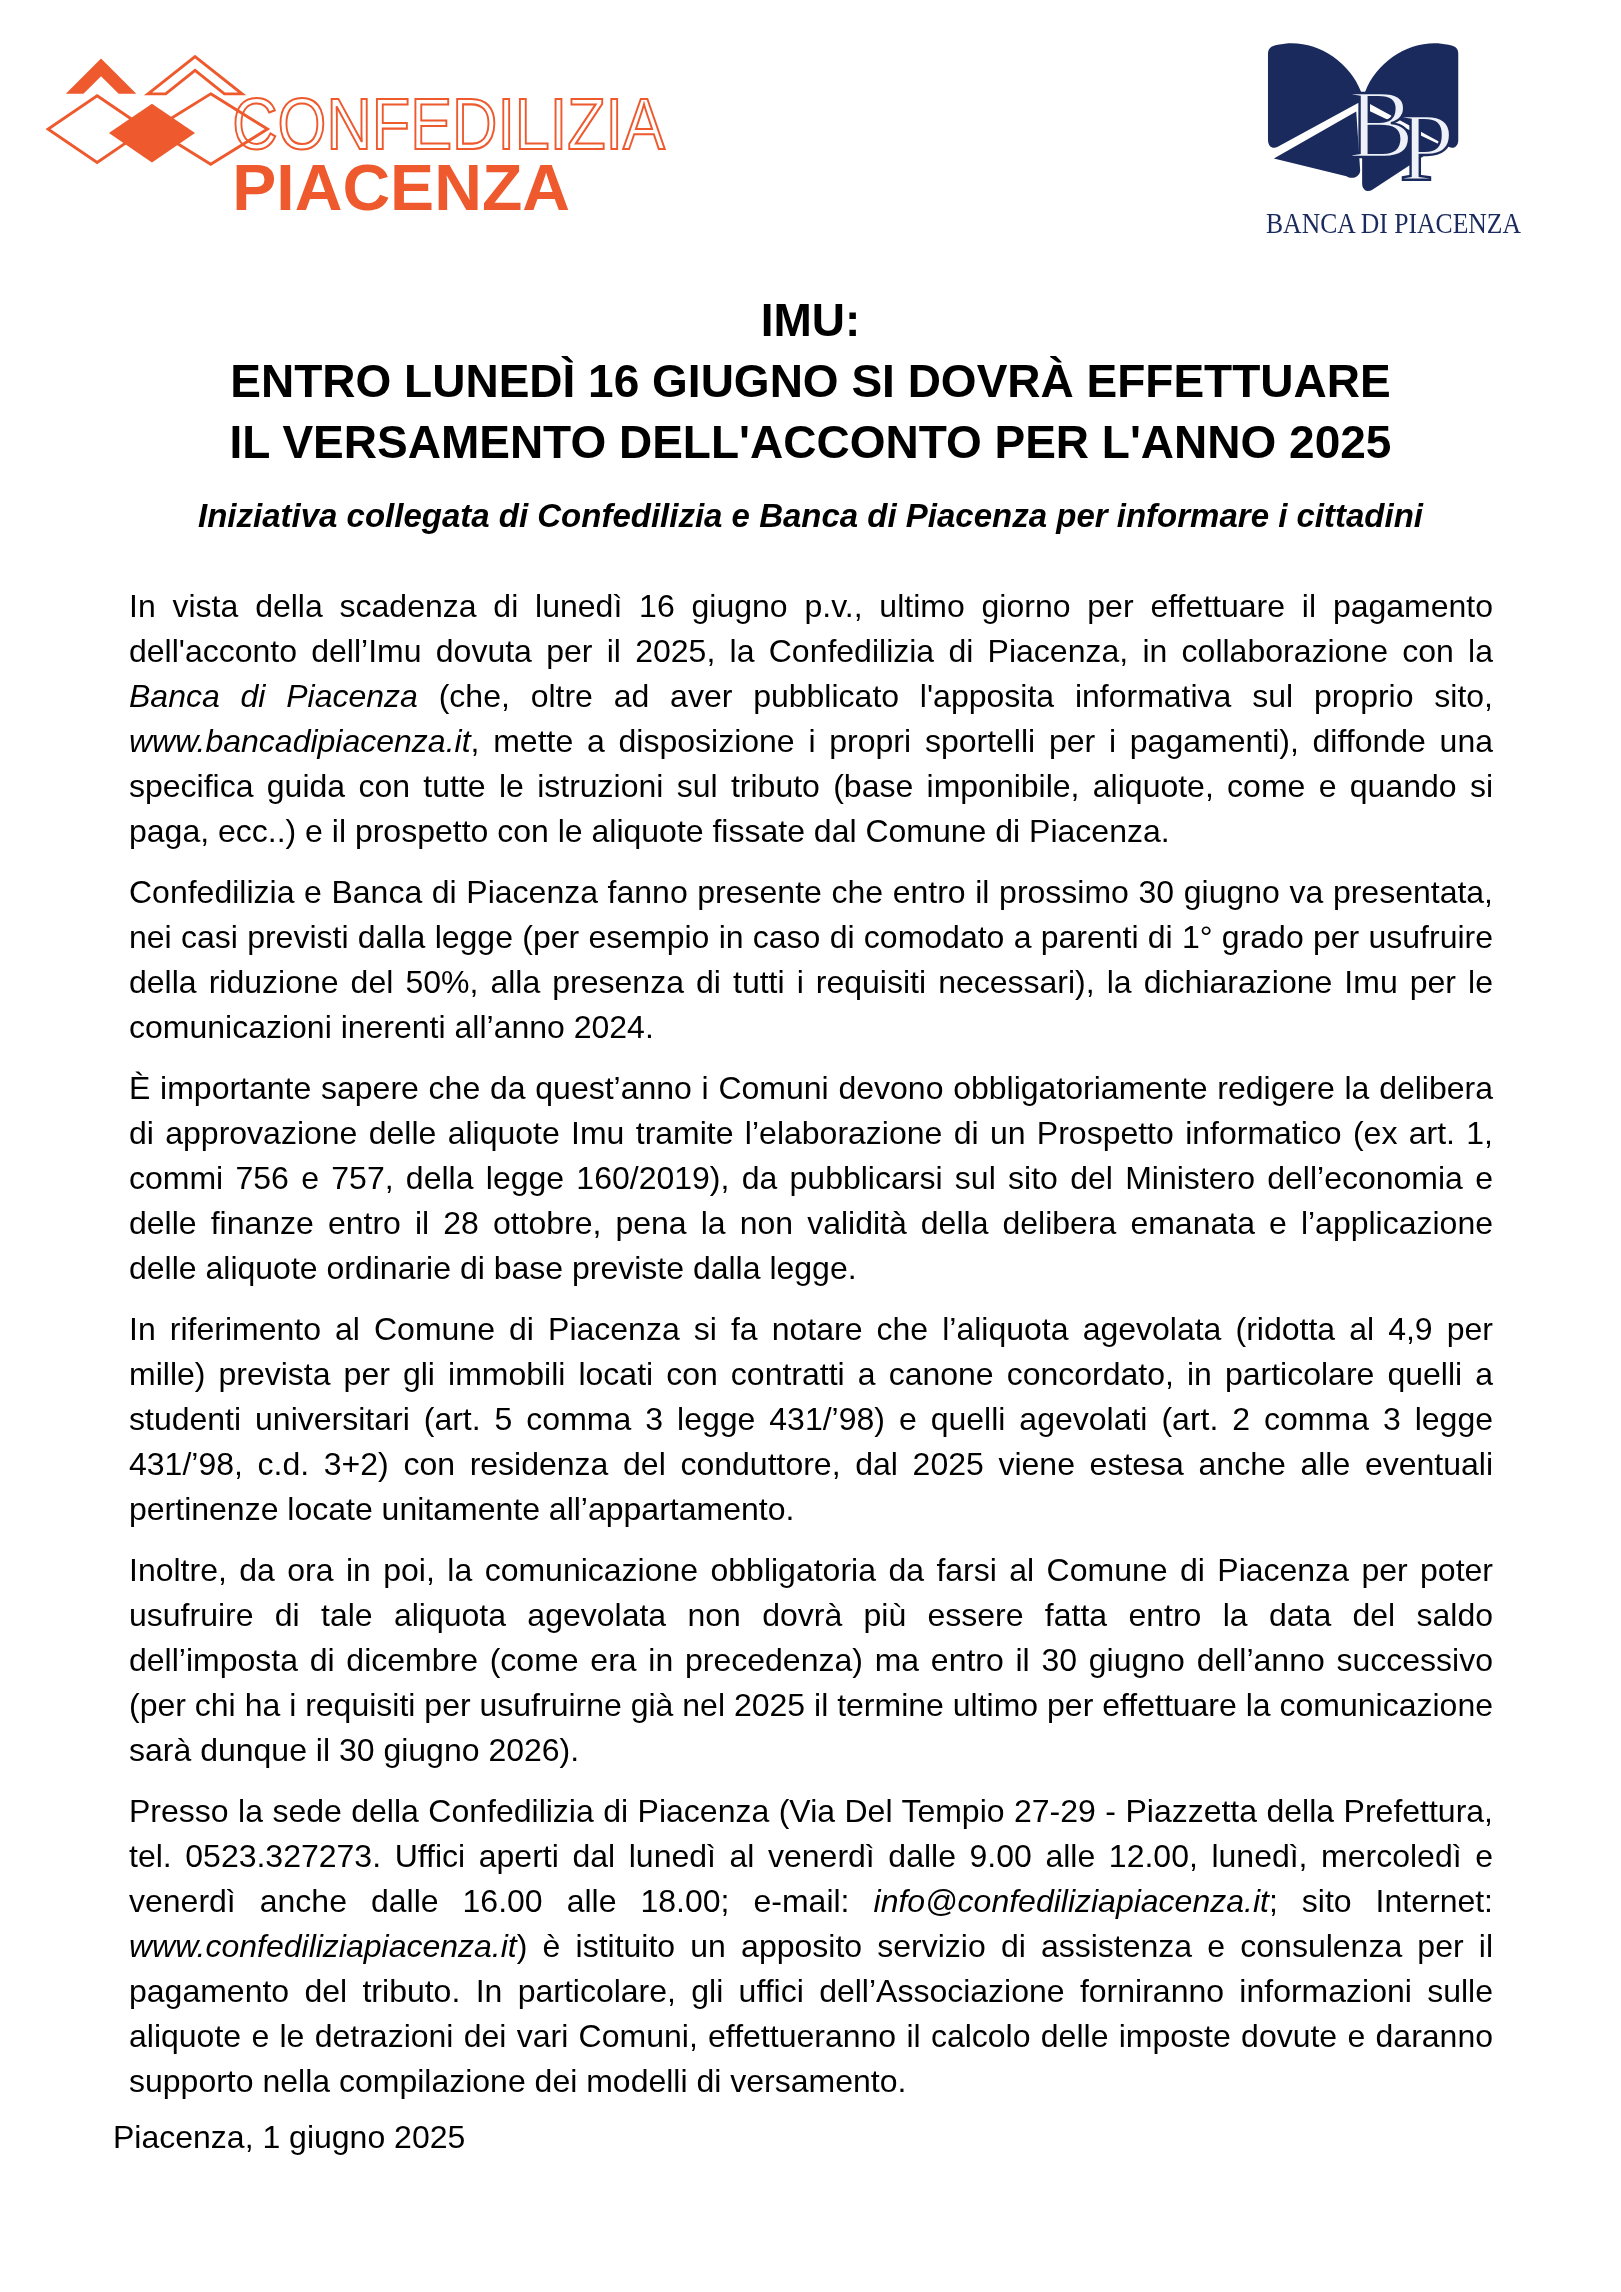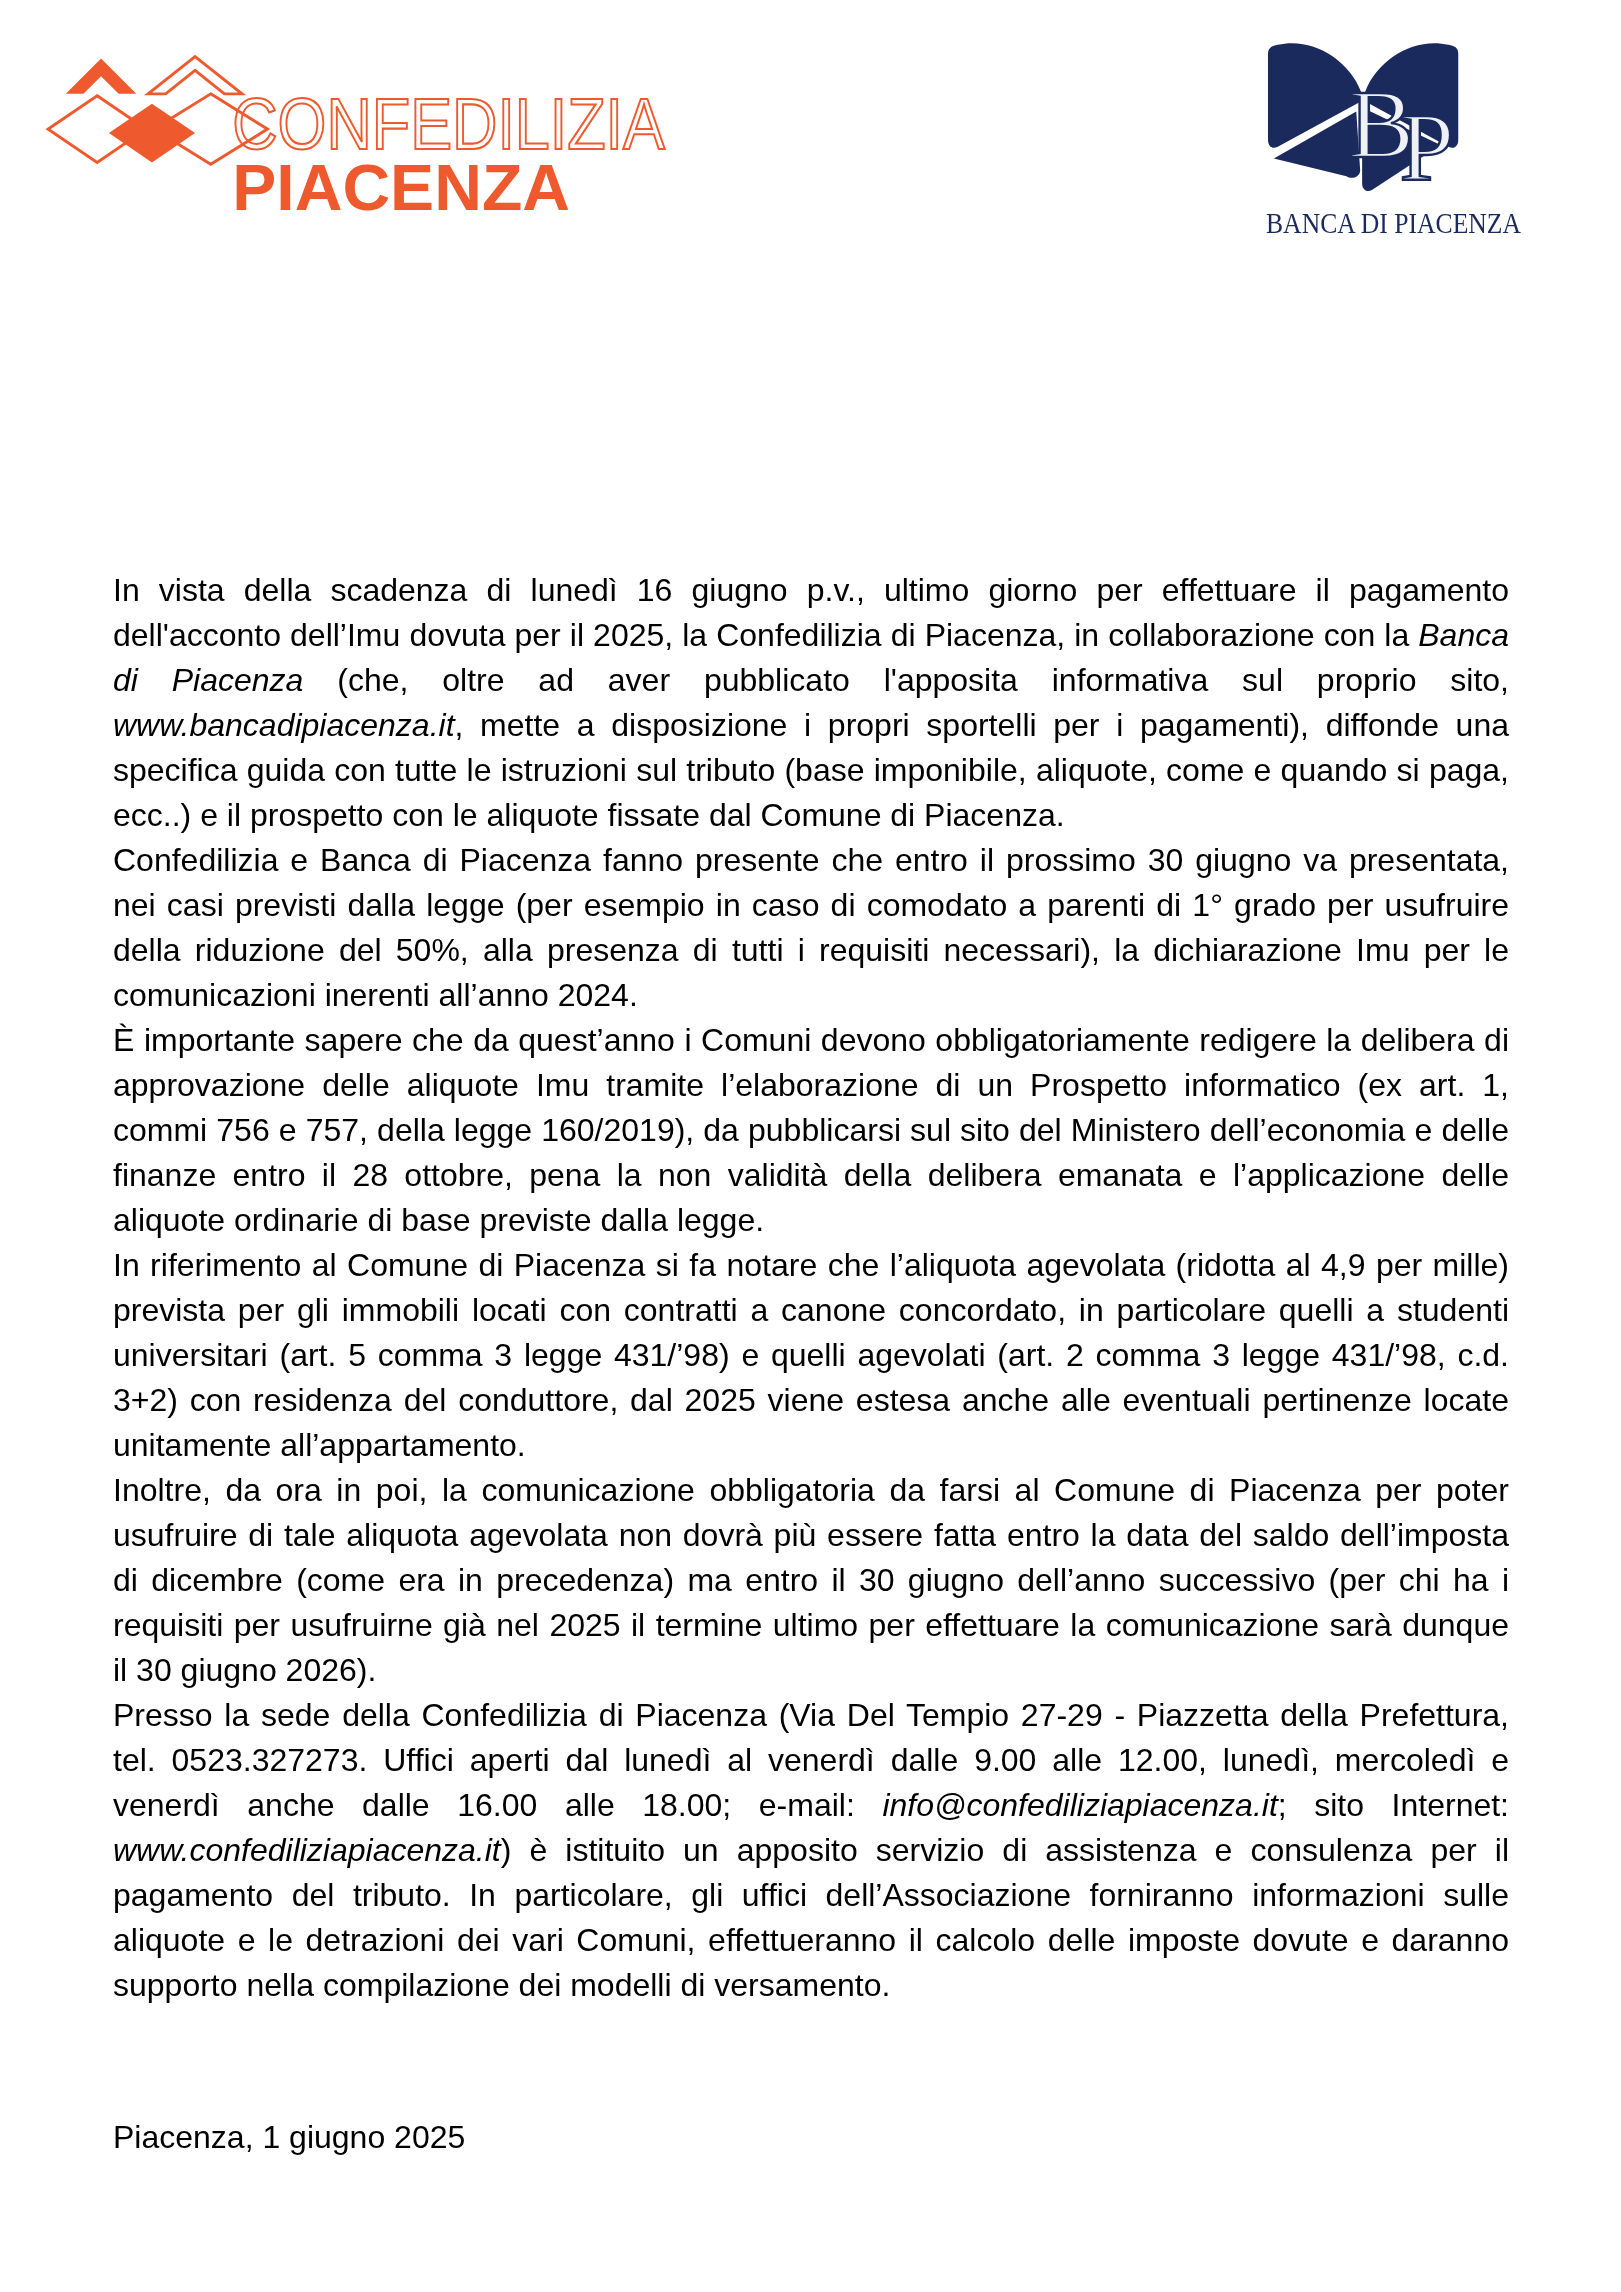--- a/index.html
+++ b/index.html
@@ -12,21 +12,21 @@
   
   .logo-confedilizia{position:absolute;left:46px;top:41px;width:627px;height:186px;}
   .logo-banca{position:absolute;left:1262px;top:37px;width:265px;height:204px;}
   
   .title-block{position:absolute;left:0;top:290px;width:1621px;text-align:center;}
   .title-block h1{margin:0;font-size:46px;line-height:61px;font-weight:bold;letter-spacing:0px;}
   .subtitle{margin-top:23.5px;font-size:33px;font-weight:bold;font-style:italic;}
   
   .body-text{position:absolute;left:113px;top:568px;width:1396px;
     font-size:32px;line-height:45px;}
-  .para{margin:0;text-align:justify;text-justify:inter-word;}
+  .para{margin:16px;text-align:justify;text-justify:inter-word;}
   .para em{font-style:italic;}
   .dateline{position:absolute;left:113px;top:2119px;font-size:32px;}
 </style>
 </head>
 <body>
 
 <div class="page">
 
   <svg class="logo-confedilizia" viewBox="0 0 640 190" xmlns="http://www.w3.org/2000/svg">
     <g stroke="#EE5A2E" fill="none" stroke-width="3">
@@ -56,20 +56,28 @@
 
       <path d="M102,72 L182,110 L112,156 C106,159 102,155 102,149 Z"></path>
     </g>
     <g font-family="Liberation Serif, serif" stroke="#1B2A5C" stroke-width="2.5" fill="#eef1f8">
       <text x="88" y="122" font-size="100">B</text>
       <text x="140" y="146" font-size="100">P</text>
     </g>
     <text class="banca-caption" x="4" y="200" font-size="31" font-family="Liberation Serif, serif" fill="#1B2A5C" textLength="260" lengthAdjust="spacingAndGlyphs">BANCA DI PIACENZA</text>
   </svg>
 
+  <section class="title-block">
+    <h1>
+      <div>IMU:</div>
+      <div>ENTRO LUNEDÌ 16 GIUGNO SI DOVRÀ EFFETTUARE</div>
+      <div>IL VERSAMENTO DELL'ACCONTO PER L'ANNO 2025</div>
+    </h1>
+    <div class="subtitle">Iniziativa collegata di Confedilizia e Banca di Piacenza per informare i cittadini</div>
+  </section>
 
   <section class="body-text">
       <p class="para"><span>In vista della scadenza di lunedì 16 giugno p.v., ultimo giorno per effettuare il pagamento dell'acconto dell’Imu dovuta per il 2025, la Confedilizia di Piacenza, in collaborazione con la </span><em>Banca di Piacenza</em><span> (che, oltre ad aver pubblicato l'apposita informativa sul proprio sito, </span><em>www.bancadipiacenza.it</em><span>, mette a disposizione i propri sportelli per i pagamenti), diffonde una specifica guida con tutte le istruzioni sul tributo (base imponibile, aliquote, come e quando si paga, ecc..) e il prospetto con le aliquote fissate dal Comune di Piacenza.</span></p>
       <p class="para"><span>Confedilizia e Banca di Piacenza fanno presente che entro il prossimo 30 giugno va presentata, nei casi previsti dalla legge (per esempio in caso di comodato a parenti di 1° grado per usufruire della riduzione del 50%, alla presenza di tutti i requisiti necessari), la dichiarazione Imu per le comunicazioni inerenti all’anno 2024.</span></p>
       <p class="para"><span>È importante sapere che da quest’anno i Comuni devono obbligatoriamente redigere la delibera di approvazione delle aliquote Imu tramite l’elaborazione di un Prospetto informatico (ex art. 1, commi 756 e 757, della legge 160/2019), da pubblicarsi sul sito del Ministero dell’economia e delle finanze entro il 28 ottobre, pena la non validità della delibera emanata e l’applicazione delle aliquote ordinarie di base previste dalla legge.</span></p>
       <p class="para"><span>In riferimento al Comune di Piacenza si fa notare che l’aliquota agevolata (ridotta al 4,9 per mille) prevista per gli immobili locati con contratti a canone concordato, in particolare quelli a studenti universitari (art. 5 comma 3 legge 431/’98) e quelli agevolati (art. 2 comma 3 legge 431/’98, c.d. 3+2) con residenza del conduttore, dal 2025 viene estesa anche alle eventuali pertinenze locate unitamente all’appartamento.</span></p>
       <p class="para"><span>Inoltre, da ora in poi, la comunicazione obbligatoria da farsi al Comune di Piacenza per poter usufruire di tale aliquota agevolata non dovrà più essere fatta entro la data del saldo dell’imposta di dicembre (come era in precedenza) ma entro il 30 giugno dell’anno successivo (per chi ha i requisiti per usufruirne già nel 2025 il termine ultimo per effettuare la comunicazione sarà dunque il 30 giugno 2026).</span></p>
       <p class="para"><span>Presso la sede della Confedilizia di Piacenza (Via Del Tempio 27-29 - Piazzetta della Prefettura, tel. 0523.327273. Uffici aperti dal lunedì al venerdì dalle 9.00 alle 12.00, lunedì, mercoledì e venerdì anche dalle 16.00 alle 18.00; e-mail: </span><em>info@confediliziapiacenza.it</em><span>; sito Internet: </span><em>www.confediliziapiacenza.it</em><span>) è istituito un apposito servizio di assistenza e consulenza per il pagamento del tributo. In particolare, gli uffici dell’Associazione forniranno informazioni sulle aliquote e le detrazioni dei vari Comuni, effettueranno il calcolo delle imposte dovute e daranno supporto nella compilazione dei modelli di versamento.</span></p>
     </section>
 

